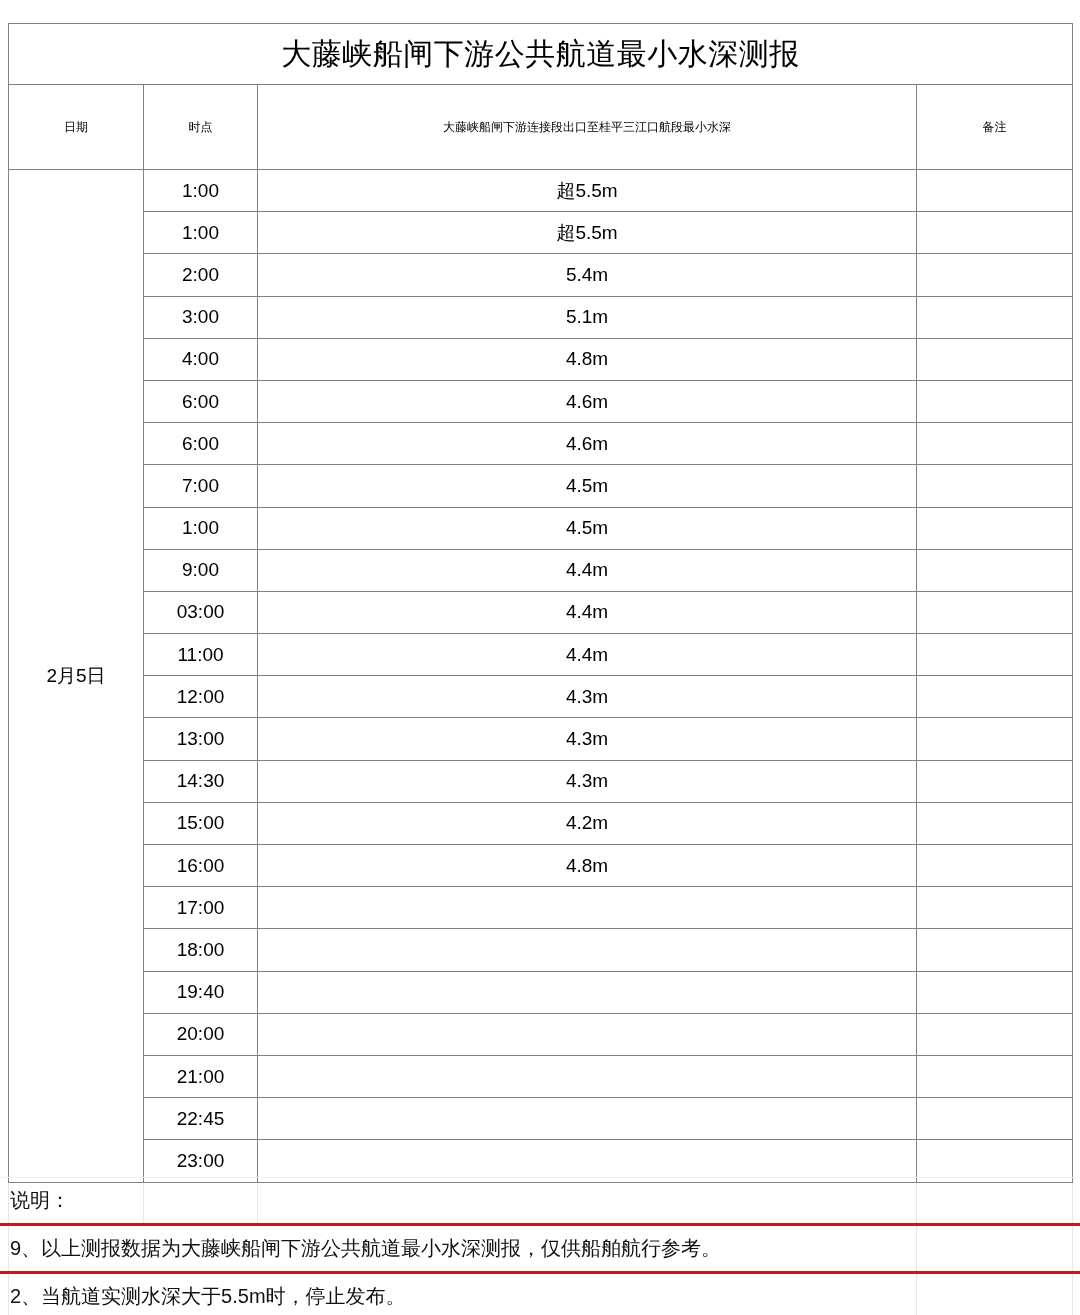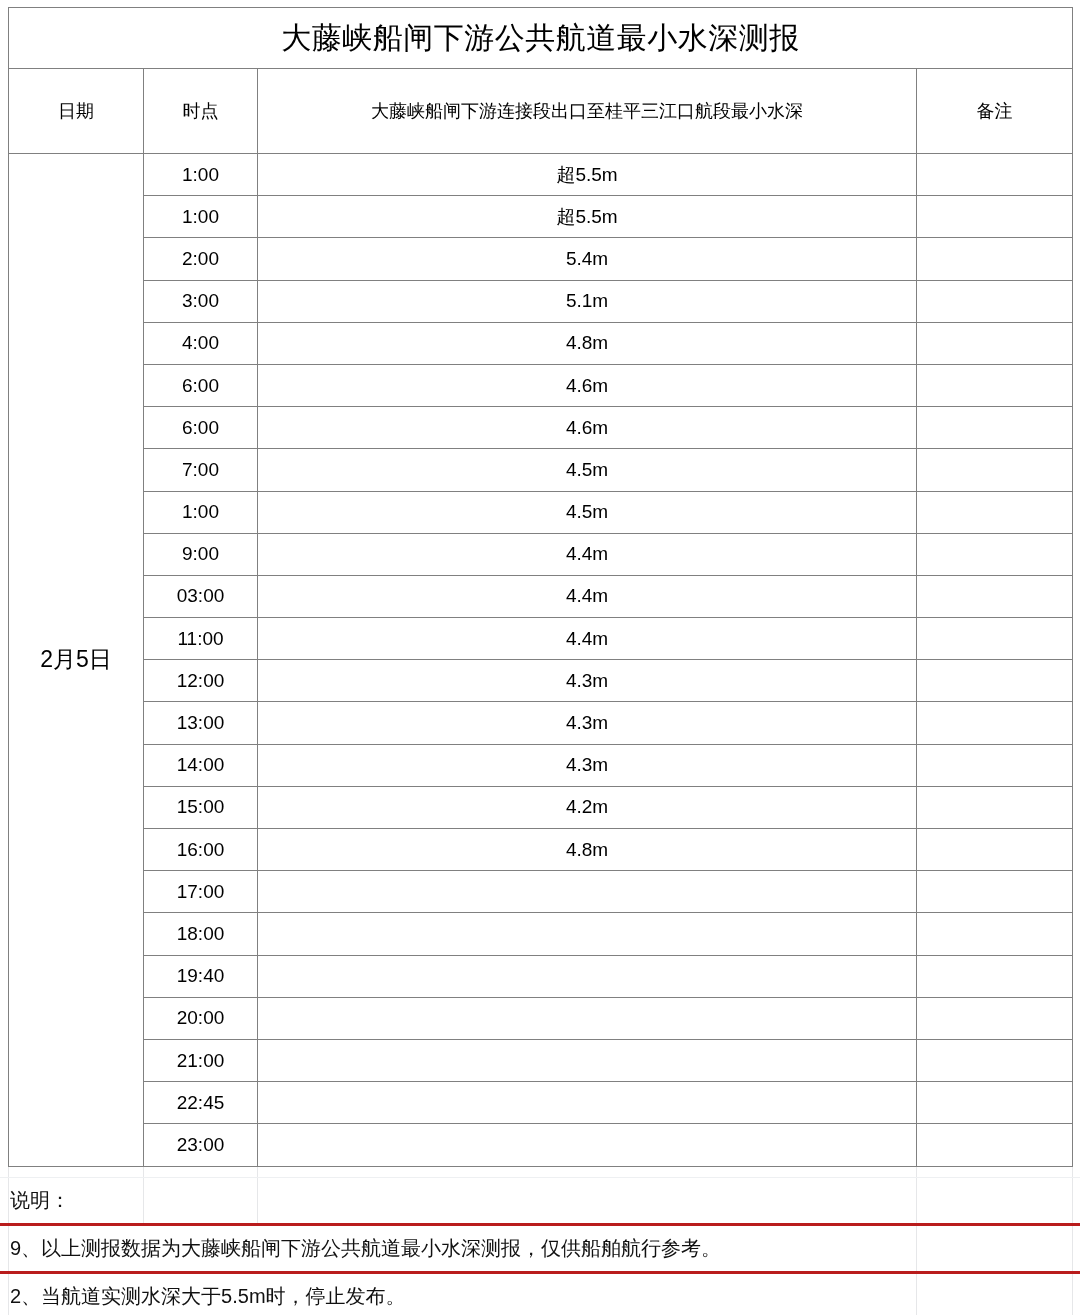--- a/index.html
+++ b/index.html
@@ -29,21 +29,21 @@
   .grid-v {
     position: absolute;
     width: 1px;
     background: #e6e7e9;
   }
 
   
   table.report {
     position: absolute;
     left: 8px;
-    top: 7px;
+    top: 23px;
     width: 1064px;
     border-collapse: collapse;
     table-layout: fixed;
   }
   table.report td {
     border: 1px solid #808080;
     text-align: center;
     vertical-align: middle;
     padding: 0;
     background: transparent;
@@ -60,30 +60,30 @@
     font-weight: normal;
     letter-spacing: 0.5px;
     border-left: none;
     border-right: none;
     border-top: 1px solid #808080;
     border-bottom: none;
   }
 
   td.head-cell {
     height: 84px;
-    font-size: 18px;
+    font-size: 12px;
   }
 
   td.body-cell {
     height: 41.2px;
     font-size: 19px;
   }
 
   td.date-cell {
-    font-size: 23px;
+    font-size: 19px;
   }
 
   
   .notes {
     position: absolute;
     left: 0;
     top: 1143px;
     width: 1080px;
   }
   .note-row {
@@ -197,21 +197,21 @@
           <td class="body-cell">12:00</td>
           <td class="body-cell">4.3m</td>
           <td class="body-cell"></td>
         </tr>
         <tr>
           <td class="body-cell">13:00</td>
           <td class="body-cell">4.3m</td>
           <td class="body-cell"></td>
         </tr>
         <tr>
-          <td class="body-cell">14:00</td>
+          <td class="body-cell">14:30</td>
           <td class="body-cell">4.3m</td>
           <td class="body-cell"></td>
         </tr>
         <tr>
           <td class="body-cell">15:00</td>
           <td class="body-cell">4.2m</td>
           <td class="body-cell"></td>
         </tr>
         <tr>
           <td class="body-cell">16:00</td>

